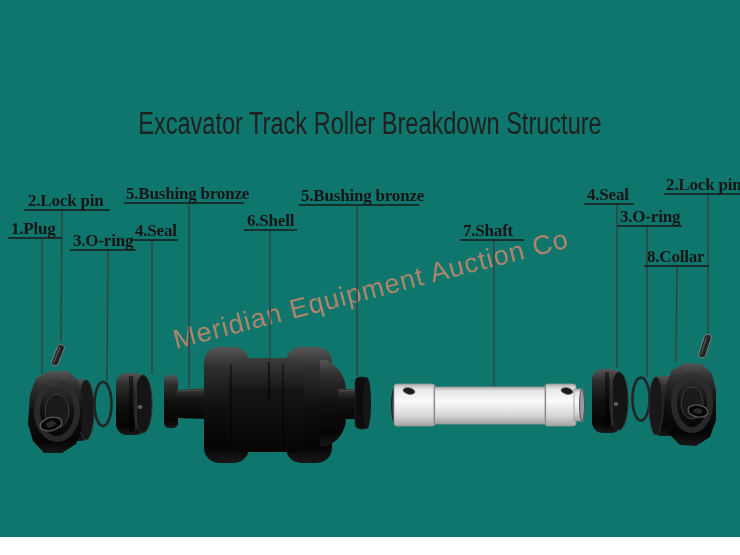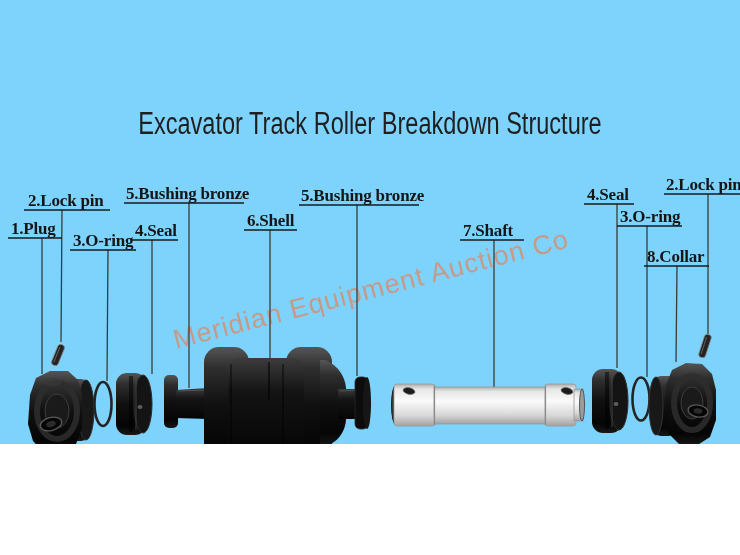--- a/index.html
+++ b/index.html
@@ -1,16 +1,16 @@
 <!DOCTYPE html>
 <html><head>
 <meta charset="utf-8">
 <style>
   html,body{margin:0;padding:0;background:#ffffff;}
-  #stage{position:relative;width:740px;height:444px;background:#7dd3fc;overflow:hidden;
+  #stage{position:relative;width:740px;height:537px;background:#0f766e;overflow:hidden;
          font-family:"Liberation Sans",sans-serif;}
   #title-wrap{position:absolute;left:0;right:0;top:106px;text-align:center;}
   #title-wrap .title{display:inline-block;transform:scaleX(0.76);transform-origin:center;
          font-size:31px;font-weight:400;color:#1f1f1f;letter-spacing:0px;white-space:nowrap;}
   svg{position:absolute;left:0;top:0;}
   .lbl{font-family:"Liberation Serif",serif;font-weight:bold;font-size:17px;fill:#151515;
        letter-spacing:-0.2px;}
   .watermark{font-family:"Liberation Sans",sans-serif;font-size:27px;fill:#dc8a6a;
        opacity:0.78;letter-spacing:1px;}
   .leader{stroke:#3b3b3b;stroke-width:1.3;}

